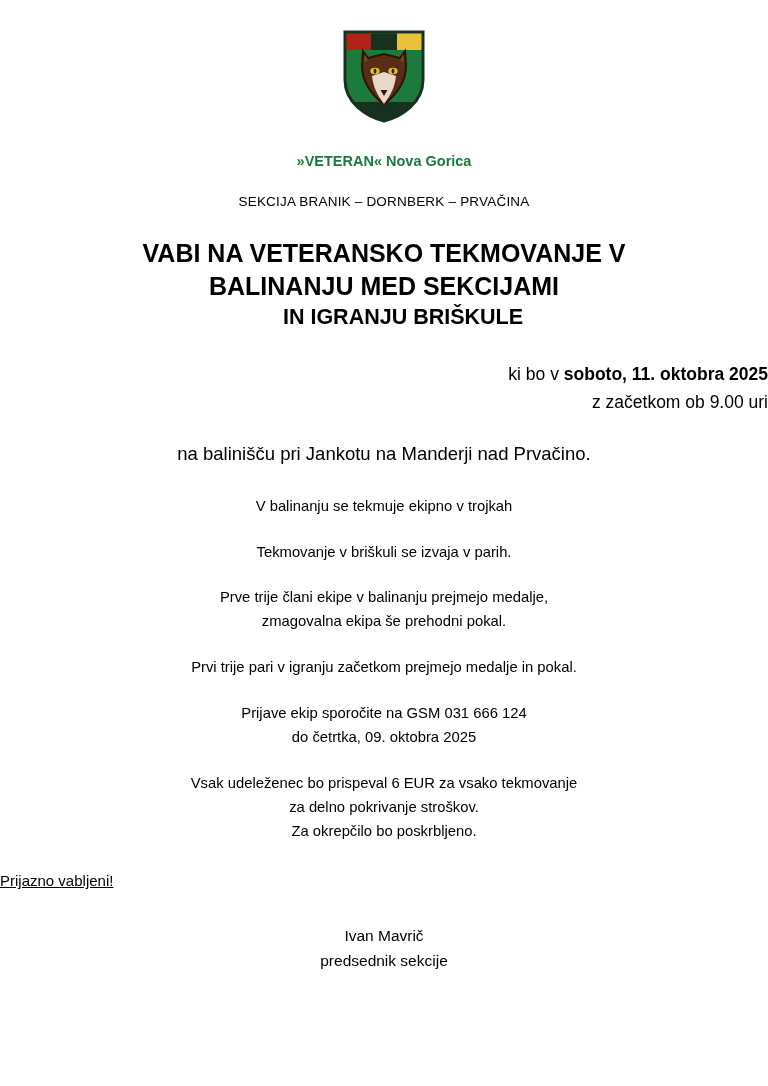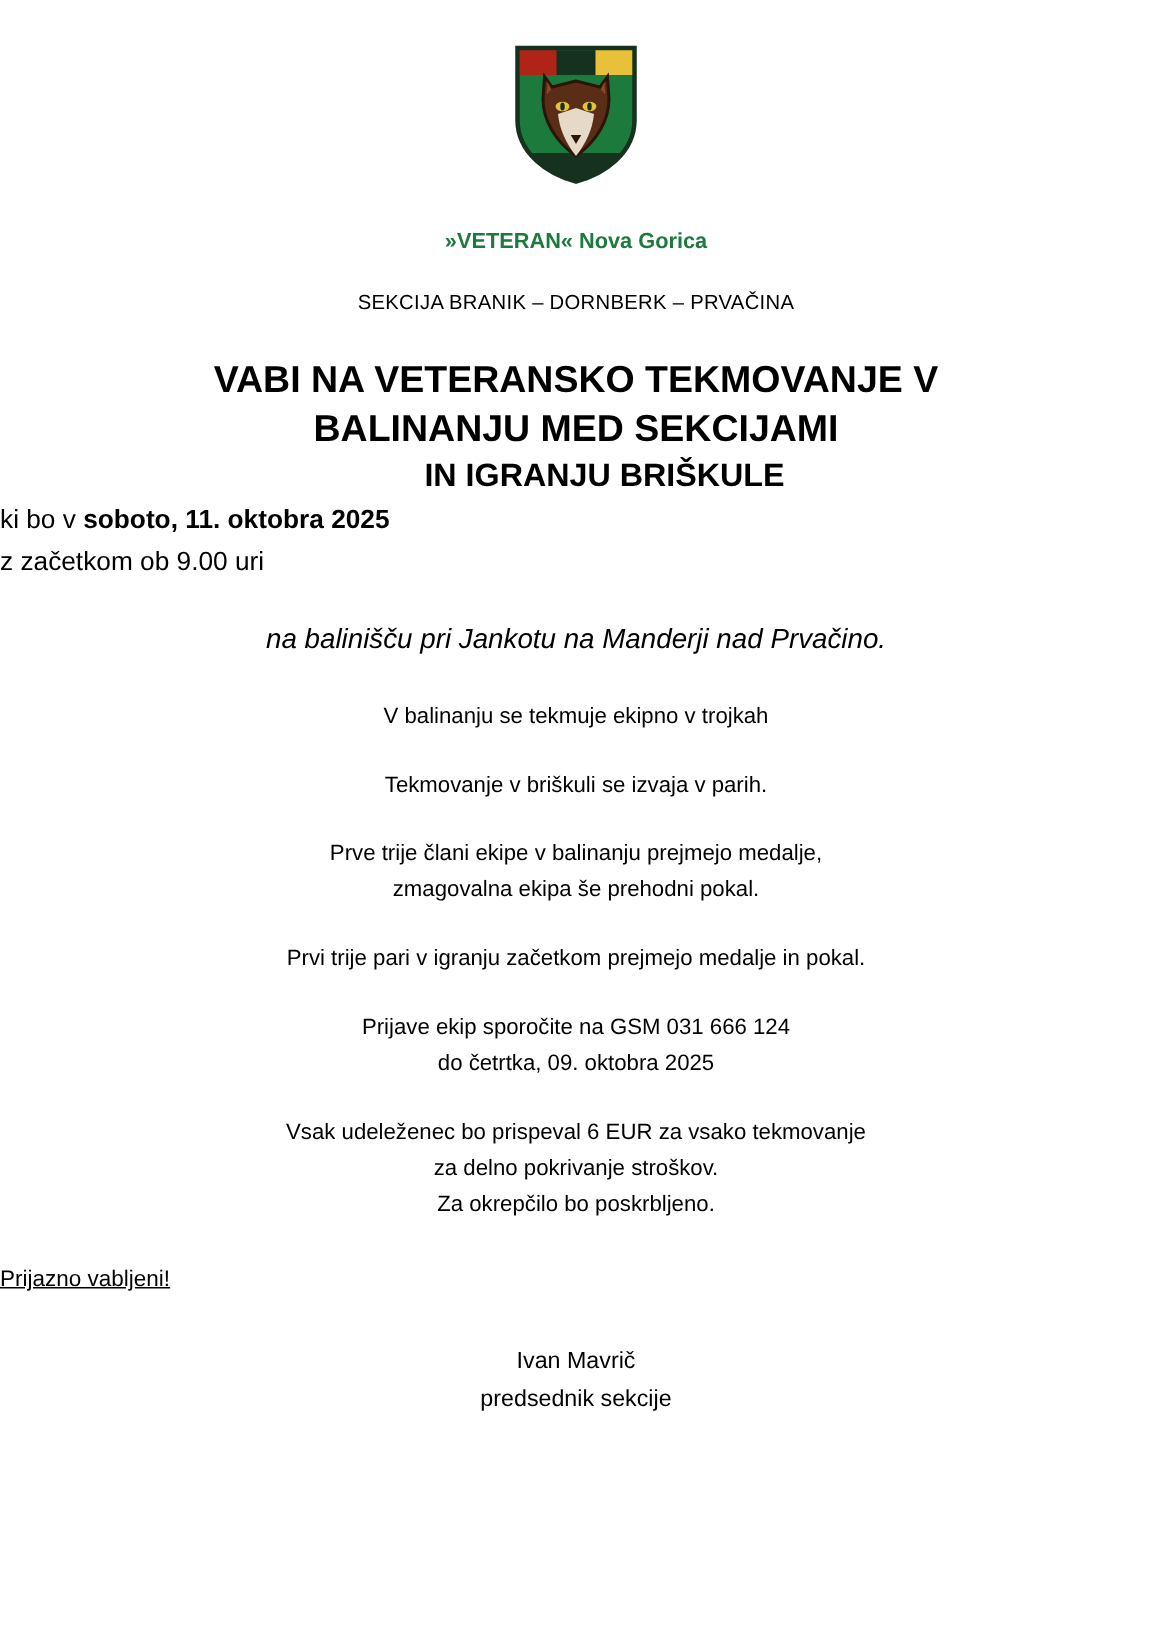--- a/index.html
+++ b/index.html
@@ -50,32 +50,32 @@
     text-align: center;
     font-weight: bold;
     font-size: 25px;
     line-height: 1.32;
   }
   .title .l3 {
     font-size: 21.5px;
     padding-left: 38px;
   }
   .when {
-    text-align: left;
+    margin-top: 28px;
+    text-align: right;
     font-size: 17.5px;
     line-height: 1.62;
   }
   .when b {
     font-weight: bold;
   }
   .place {
     margin-top: 26px;
     text-align: center;
     font-size: 18.5px;
-    font-style: italic;
   }
   .para {
     margin-top: 22px;
     text-align: center;
     font-size: 14.8px;
     line-height: 1.62;
   }
   .para.first {
     margin-top: 30px;
   }

